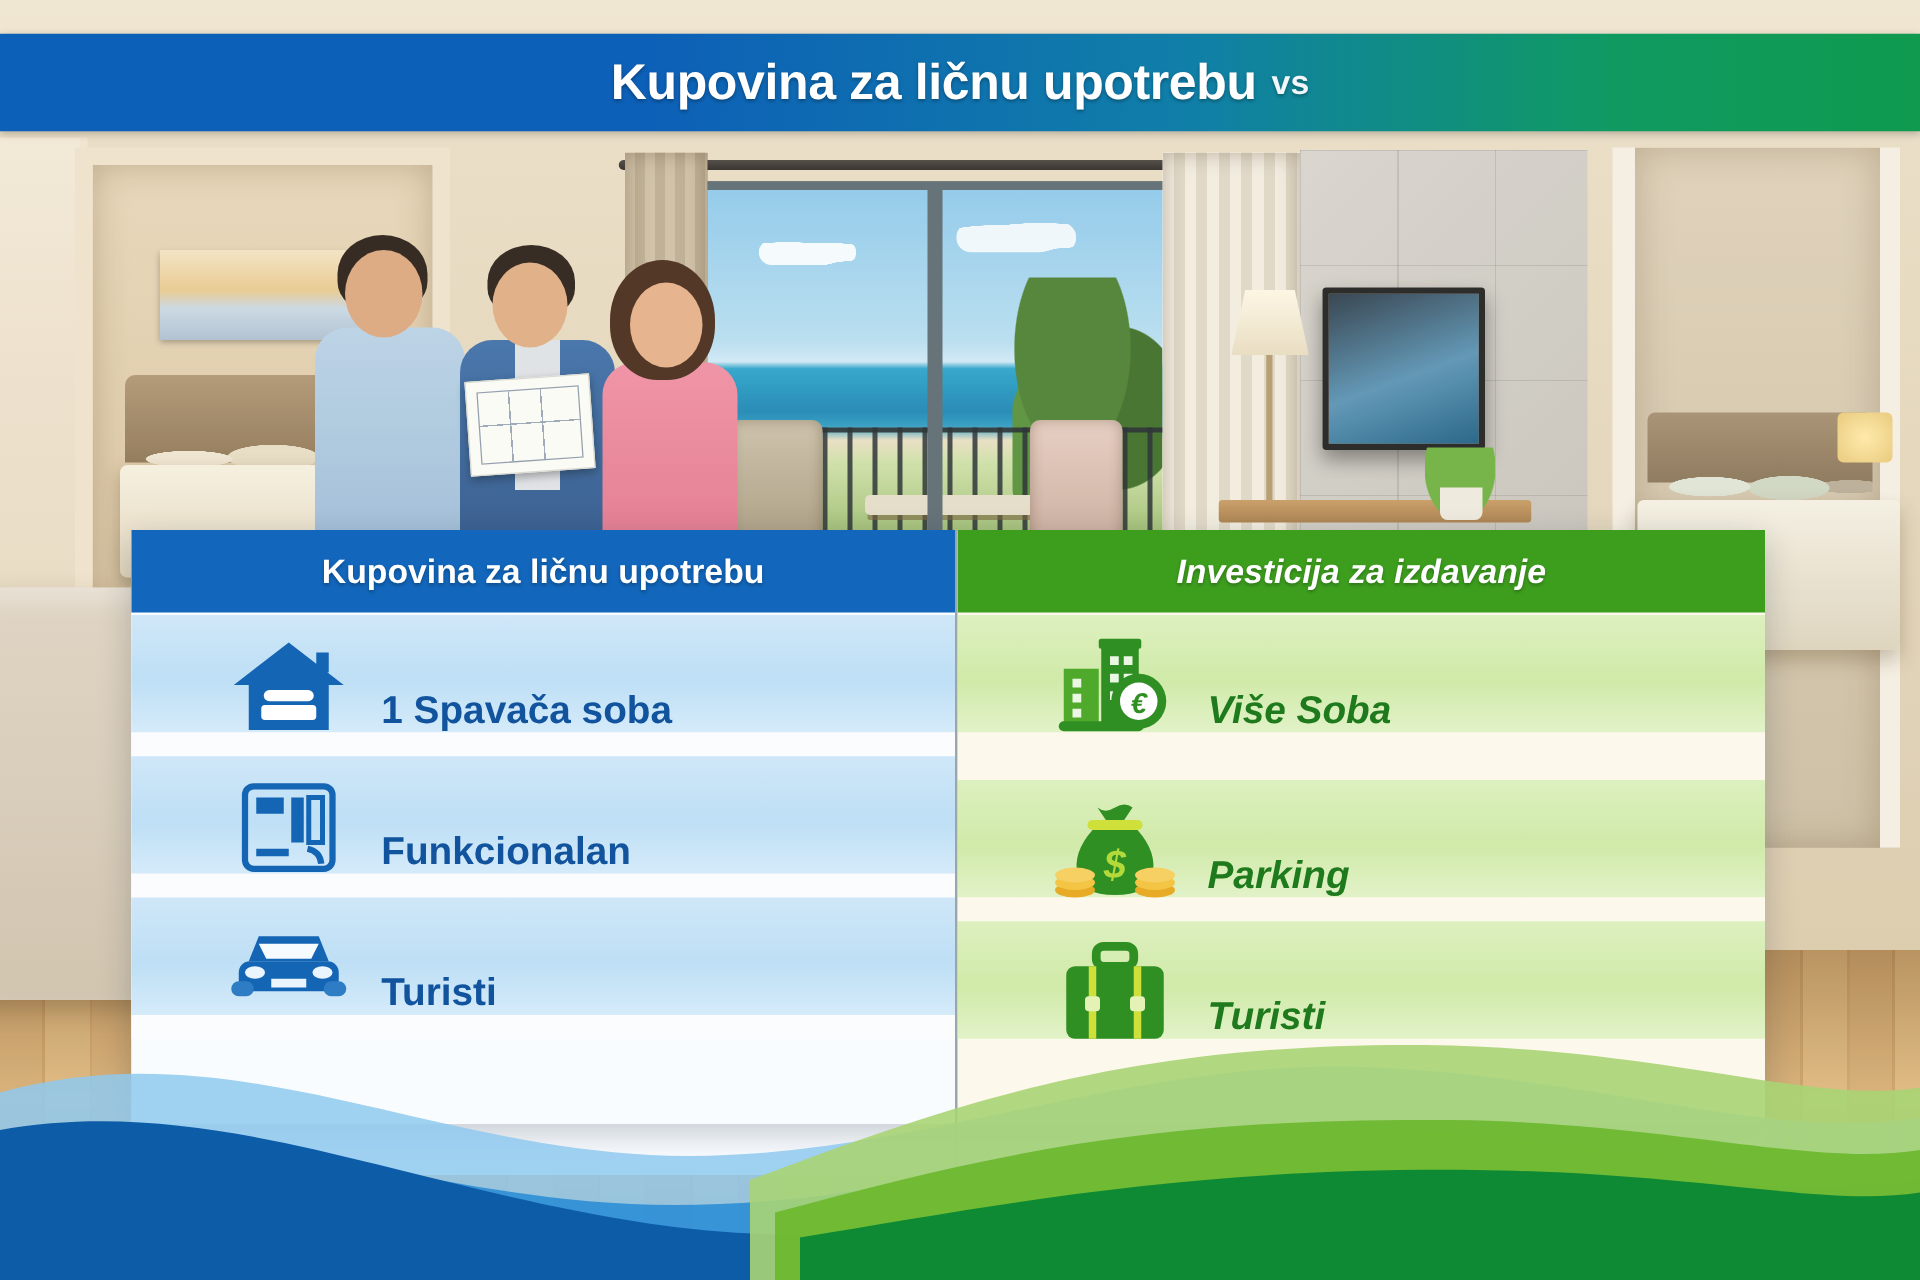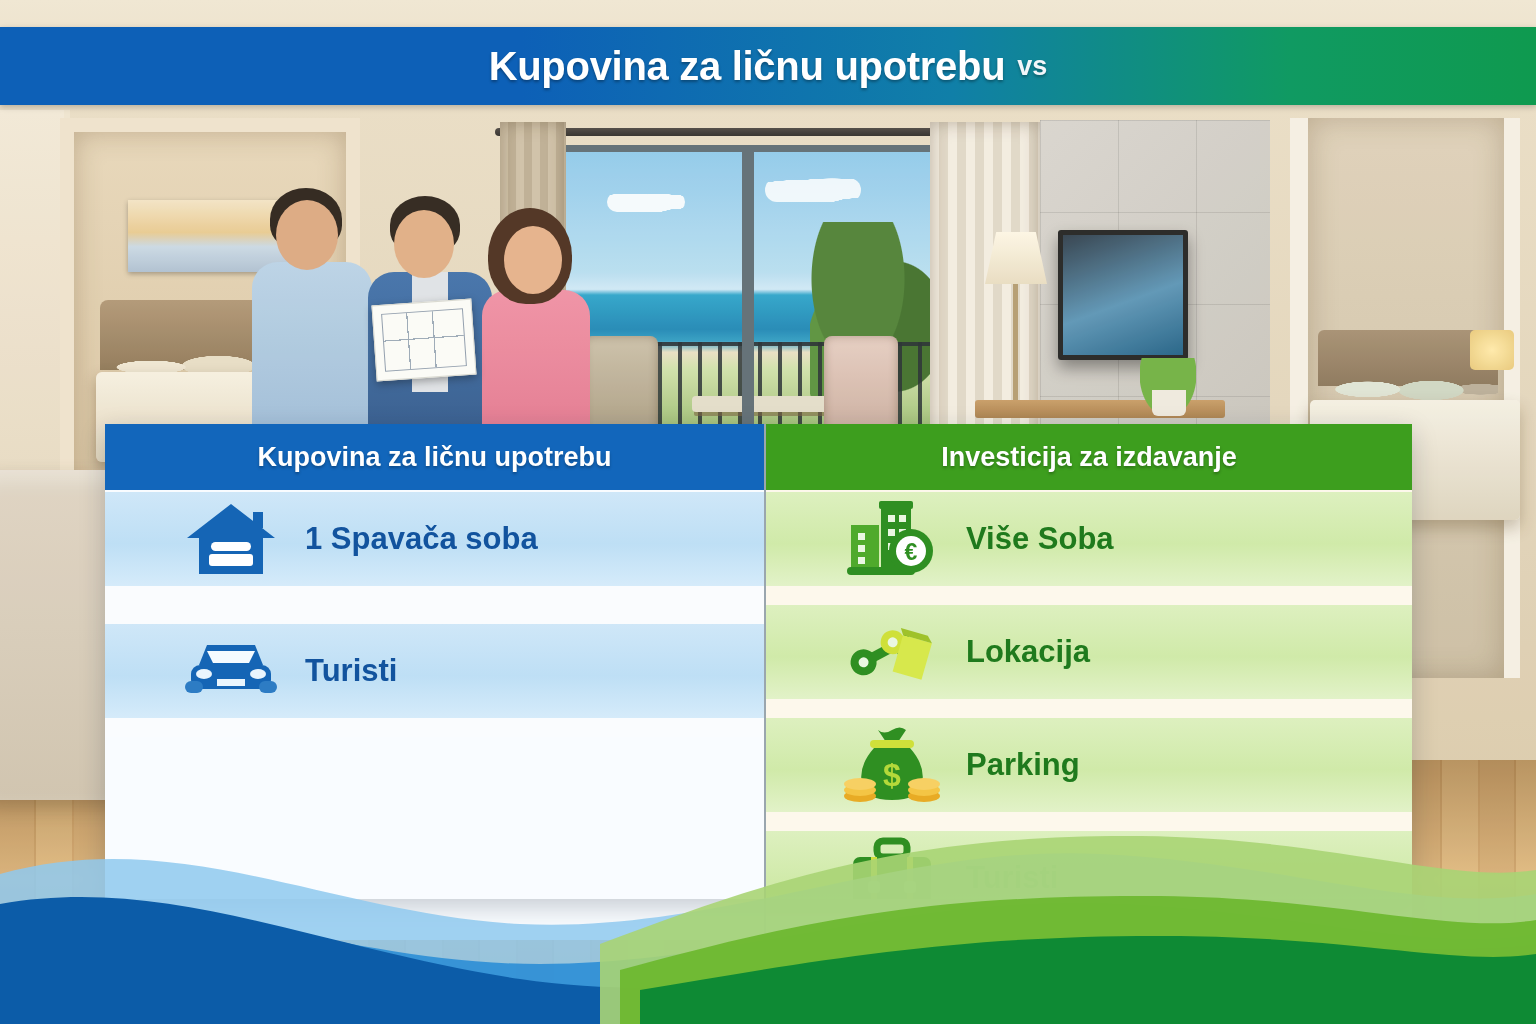--- a/index.html
+++ b/index.html
@@ -281,36 +281,36 @@
   }
 
   
   .panel {
     position: absolute; left: 105px; top: 424px; width: 1307px; height: 475px;
     display: flex;
     box-shadow: 0 8px 24px rgba(20,30,50,.22);
   }
   .col { position: relative; height: 100%; overflow: hidden; }
   .col-left  { width: 659px; background: #f9fcff; }
-  .col-right { width: 648px; background: #fdf8ec; border-left: 2px solid #9aa6ae; }
+  .col-right { width: 648px; background: #fdf8ec; border-left: 2px solid #9aa6ae; font-style: italic; }
 
   .col-head {
     height: 66px; display: flex; align-items: center; justify-content: center;
   }
   .col-head-left  { background: #1266bb; }
   .col-head-right { background: #3d9e1e; }
   .col-head-text {
     color: #fff; font-size: 27px; font-weight: bold;
     text-shadow: 0 2px 3px rgba(0,0,0,.28);
     white-space: nowrap;
   }
 
   .rows { position: relative; padding-top: 2px; }
   .row {
-    height: 94px; display: flex; align-items: center; padding-left: 78px; gap: 26px;
+    height: 94px; display: flex; align-items: flex-end; padding-left: 78px; gap: 26px;
   }
   .row-left  { background: linear-gradient(180deg,#cfe7f8 0%, #bedff5 55%, #d5ebfa 100%); }
   .row-right { background: linear-gradient(180deg,#ddf0bf 0%, #d0eaa9 55%, #e2f2c8 100%); }
   .gap-left  { height: 19px; background: #fafcfe; }
   .gap-right { height: 19px; background: #fdf8ec; }
 
   .row-icon {
     width: 96px; height: 74px; position: relative; flex: 0 0 auto;
     display: flex; align-items: center; justify-content: center;
   }
@@ -421,20 +421,33 @@
               <path d="M46 2 L90 36 L78 36 L78 72 L14 72 L14 36 L2 36 Z" fill="#1565b5"></path>
               <rect x="68" y="10" width="10" height="16" fill="#1565b5"></rect>
               <rect x="26" y="40" width="40" height="9" rx="4.5" fill="#fff"></rect>
               <rect x="24" y="52" width="44" height="12" rx="3" fill="#fff"></rect>
             </svg>
           </div>
           <div class="row-label label-blue">1 Spavača soba</div>
         </div>
         <div class="gap-left"></div>
 
+        <div class="row row-left">
+          <div class="row-icon">
+            <svg width="74" height="70" viewBox="0 0 74 70">
+              <rect x="2" y="2" width="70" height="66" rx="7" fill="none" stroke="#1565b5" stroke-width="5"></rect>
+              <rect x="11" y="11" width="22" height="13" fill="#1565b5"></rect>
+              <rect x="39" y="11" width="10" height="36" fill="#1565b5"></rect>
+              <rect x="53" y="11" width="11" height="36" fill="none" stroke="#1565b5" stroke-width="4"></rect>
+              <rect x="11" y="52" width="26" height="6" fill="#1565b5"></rect>
+              <path d="M52 52 q10 2 11 12" fill="none" stroke="#1565b5" stroke-width="5"></path>
+            </svg>
+          </div>
+          <div class="row-label label-blue">Funkcionalan</div>
+        </div>
         <div class="gap-left"></div>
 
         <div class="row row-left">
           <div class="row-icon">
             <svg width="96" height="64" viewBox="0 0 96 64">
               <path d="M16 26 L24 6 L72 6 L80 26 Z" fill="#1565b5"></path>
               <path d="M24 12 L30 24 L66 24 L72 12 Z" fill="#f5fbff"></path>
               <rect x="8" y="26" width="80" height="24" rx="9" fill="#1565b5"></rect>
               <ellipse cx="21" cy="35" rx="8" ry="5" fill="#eaf5fd"></ellipse>
               <ellipse cx="75" cy="35" rx="8" ry="5" fill="#eaf5fd"></ellipse>
@@ -476,40 +489,20 @@
               </g>
               <circle cx="66" cy="52" r="22" fill="#2f8f22"></circle>
               <circle cx="66" cy="52" r="15" fill="#fff"></circle>
               <text x="66" y="61" font-size="23" font-weight="bold" text-anchor="middle" fill="#2f8f22" font-family="'Liberation Sans',sans-serif">€</text>
             </svg>
           </div>
           <div class="row-label label-green">Više Soba</div>
         </div>
         <div class="gap-right"></div>
 
-        <div class="row row-right">
-          <div class="row-icon">
-            <svg width="94" height="72" viewBox="0 0 94 72">
-              <g transform="rotate(-28 38 36)">
-                <circle cx="16" cy="36" r="13" fill="#2f8f22"></circle>
-                <circle cx="16" cy="36" r="5" fill="#eaf7e2"></circle>
-                <rect x="26" y="31" width="42" height="10" fill="#2f8f22"></rect>
-                <rect x="50" y="41" width="6" height="10" fill="#2f8f22"></rect>
-                <rect x="62" y="41" width="6" height="10" fill="#2f8f22"></rect>
-              </g>
-              <g transform="rotate(16 60 34)">
-                <circle cx="46" cy="30" r="12" fill="#cfe03a"></circle>
-                <circle cx="46" cy="30" r="5" fill="#eaf7e2"></circle>
-                <path d="M54 20 L84 20 L84 58 L54 58 Z" fill="#d7e84c"></path>
-                <path d="M54 20 L84 20 L78 14 L50 14 Z" fill="#9fc22a"></path>
-              </g>
-            </svg>
-          </div>
-          <div class="row-label label-green">Lokacija</div>
-        </div>
         <div class="gap-right"></div>
 
         <div class="row row-right">
           <div class="row-icon">
             <svg width="96" height="82" viewBox="0 0 96 82">
               <path d="M34 6 q6 5 14 0 q8 -5 14 0 l-8 12 h-12 Z" fill="#2f8f22"></path>
               <rect x="26" y="16" width="44" height="8" rx="4" fill="#cfe03a"></rect>
               <path d="M30 24 q-16 18 -12 36 q3 16 30 16 t30 -16 q4 -18 -12 -36 Z" fill="#2f8f22"></path>
               <text x="48" y="62" font-size="32" font-weight="bold" text-anchor="middle" fill="#b4d93a" font-family="'Liberation Sans',sans-serif">$</text>
               <g>

